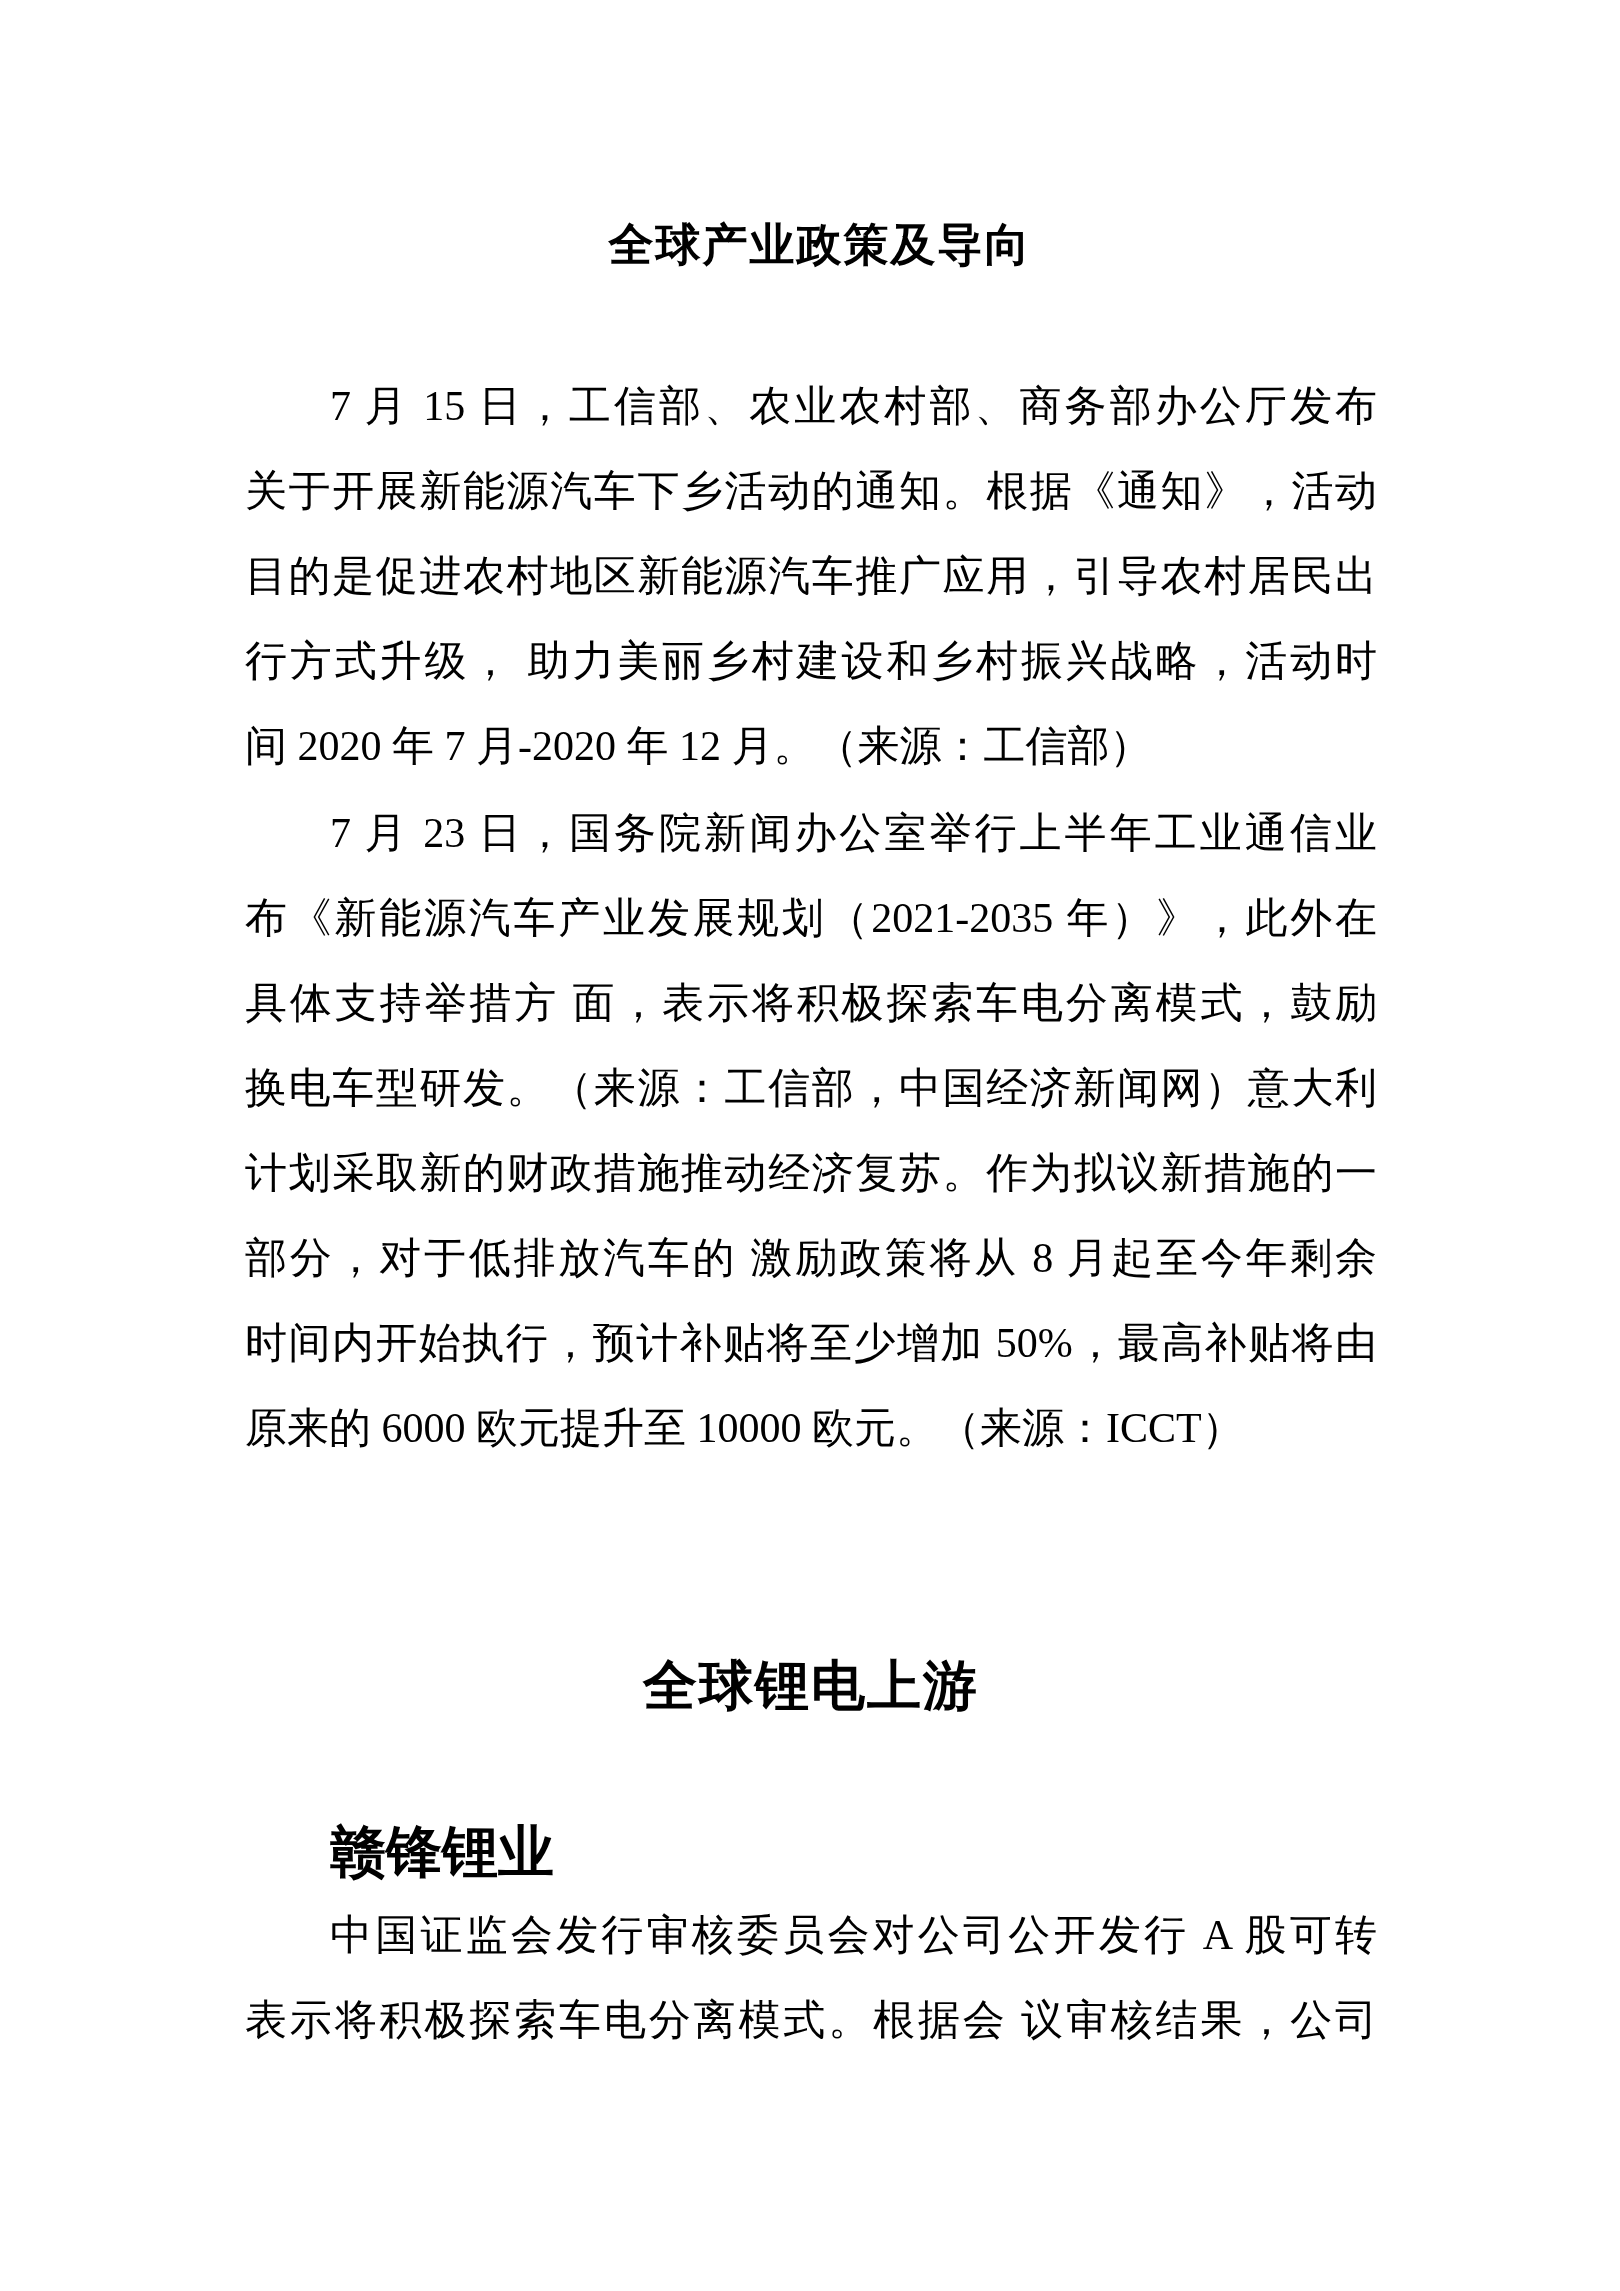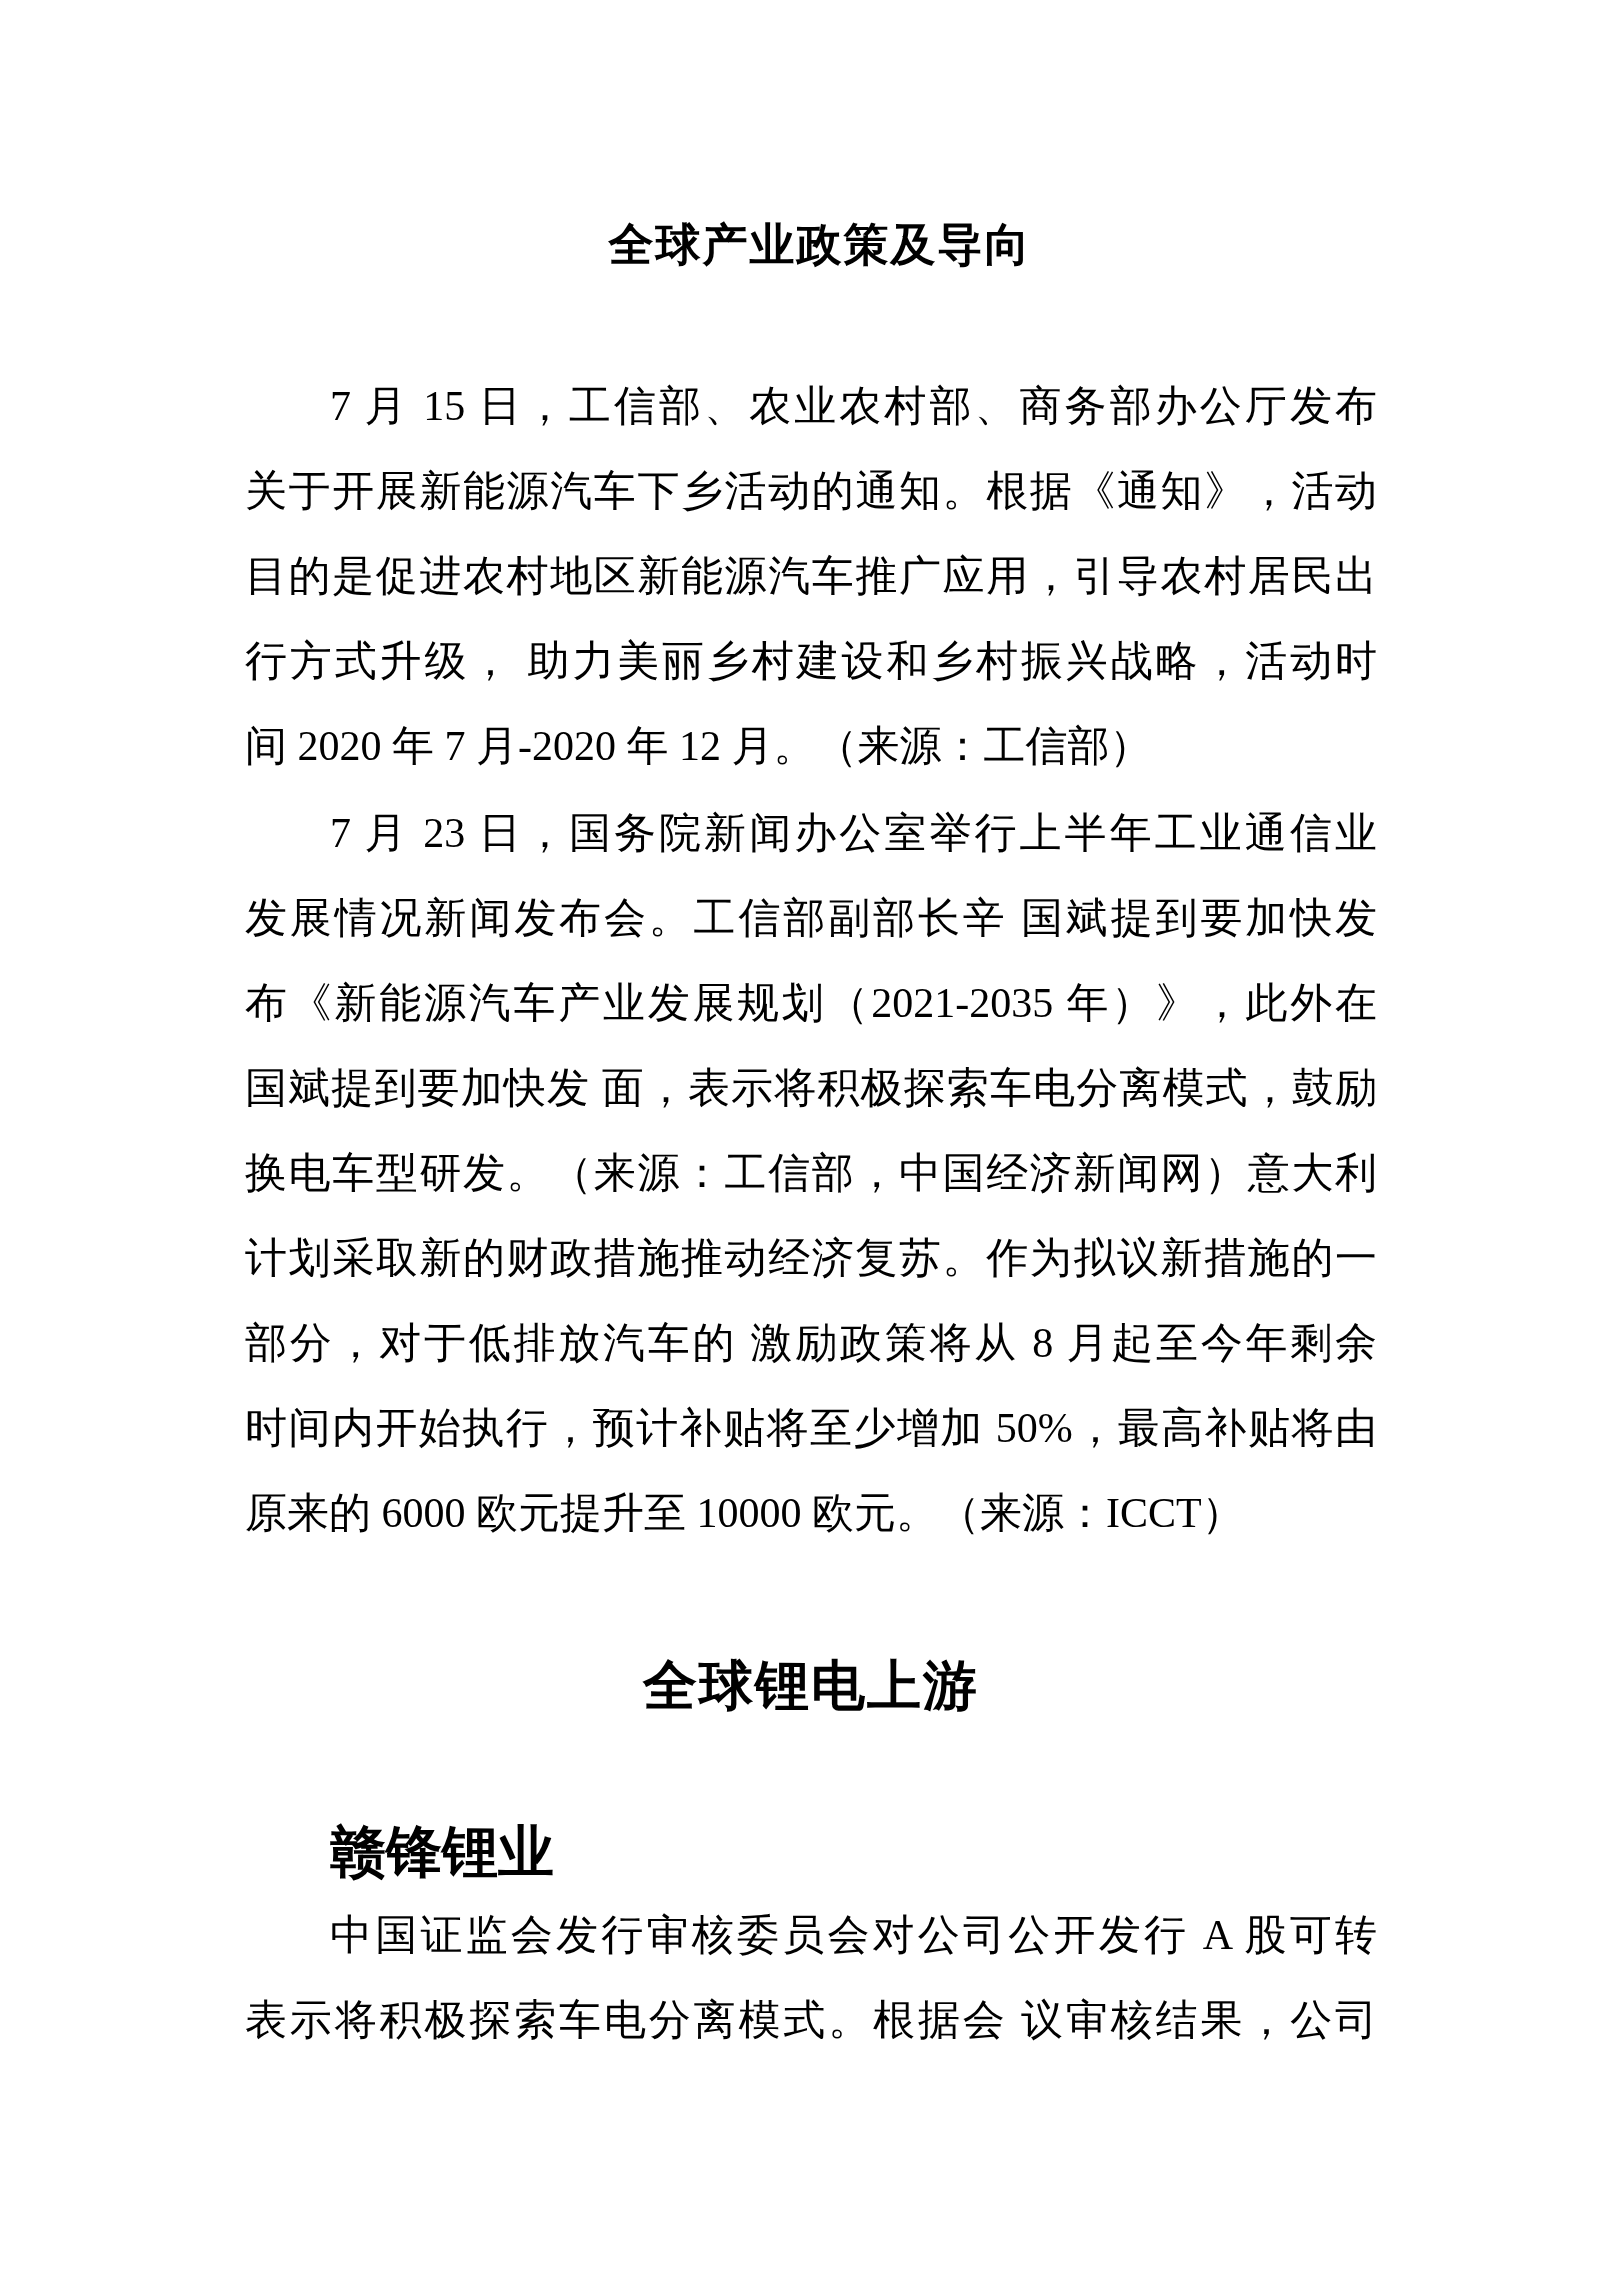--- a/index.html
+++ b/index.html
@@ -89,23 +89,22 @@
   <section class="para" style="top: 364px;">
       <div class="line indent">7 月 15 日，工信部、农业农村部、商务部办公厅发布</div>
       <div class="line">关于开展新能源汽车下乡活动的通知。根据《通知》，活动</div>
       <div class="line">目的是促进农村地区新能源汽车推广应用，引导农村居民出</div>
       <div class="line">行方式升级， 助力美丽乡村建设和乡村振兴战略，活动时</div>
       <div class="line last">间 2020 年 7 月-2020 年 12 月。（来源：工信部）</div>
     </section>
 
   <section class="para" style="top: 791px;">
       <div class="line indent">7 月 23 日，国务院新闻办公室举行上半年工业通信业</div>
-      <div class="line">发展情况新闻发布会。工信部副部长辛 国斌提到要加快发</div>
       <div class="line">布《新能源汽车产业发展规划（2021-2035 年）》，此外在</div>
-      <div class="line">国斌提到要加快发 面，表示将积极探索车电分离模式，鼓励</div>
+      <div class="line">具体支持举措方 面，表示将积极探索车电分离模式，鼓励</div>
       <div class="line">换电车型研发。（来源：工信部，中国经济新闻网）意大利</div>
       <div class="line">计划采取新的财政措施推动经济复苏。作为拟议新措施的一</div>
       <div class="line">部分，对于低排放汽车的 激励政策将从 8 月起至今年剩余</div>
       <div class="line">时间内开始执行，预计补贴将至少增加 50%，最高补贴将由</div>
       <div class="line last">原来的 6000 欧元提升至 10000 欧元。（来源：ICCT）</div>
     </section>
 
   <h2 class="section-heading" style="top: 1643px;">全球锂电上游</h2>
 
   <h3 class="sub-heading" style="top: 1809px;">赣锋锂业</h3>

